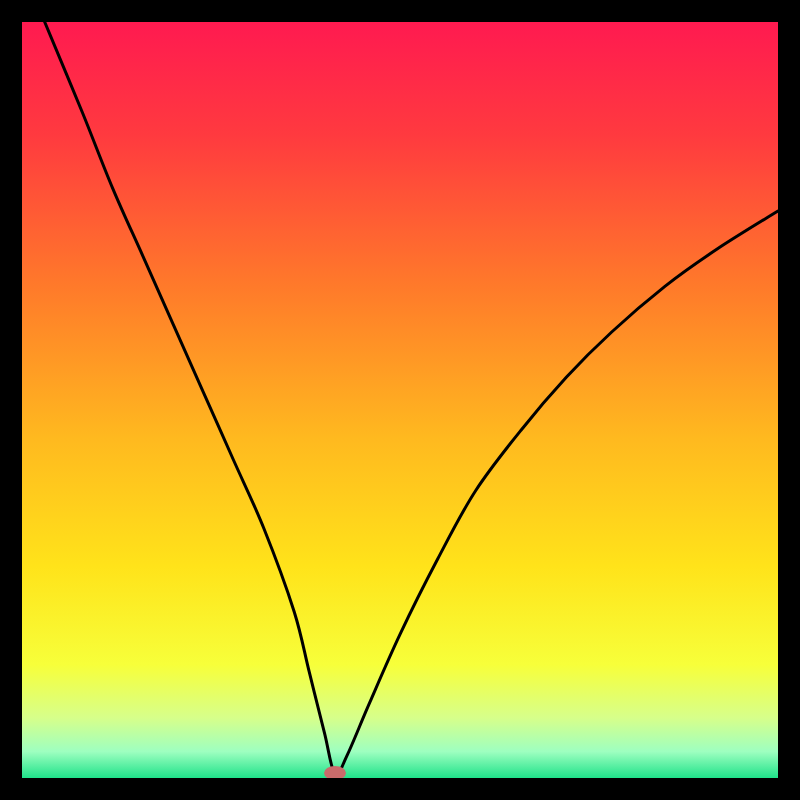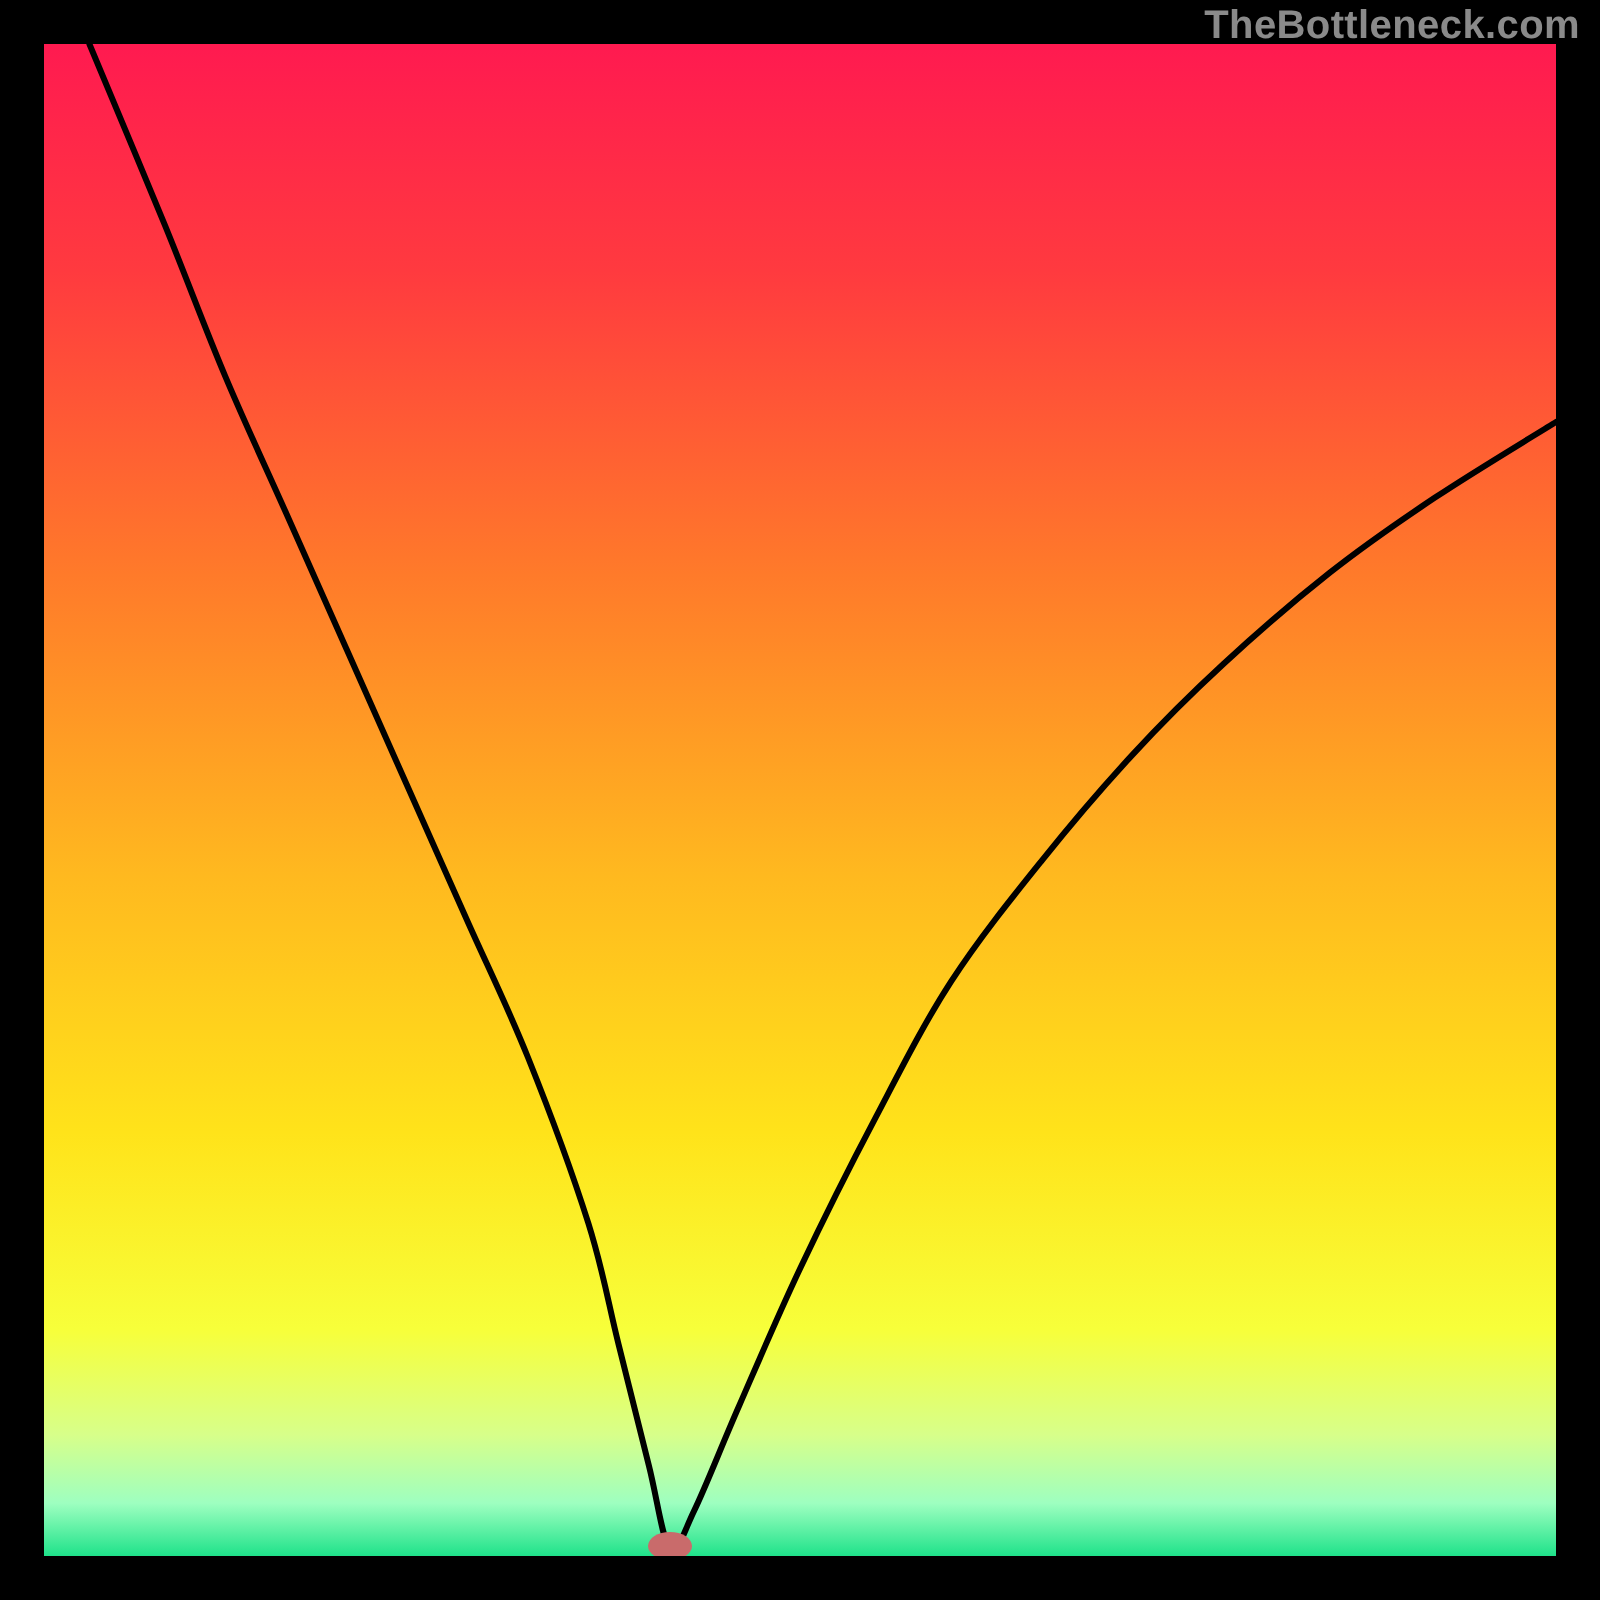--- a/index.html
+++ b/index.html
@@ -61,15 +61,14 @@
 <div class="frame">
 
   <div class="plot">
     <div class="gradient" id="grad" style="background: linear-gradient(rgb(255, 26, 80) 0%, rgb(255, 58, 63) 15%, rgb(255, 122, 42) 35%, rgb(255, 185, 31) 55%, rgb(255, 227, 26) 72%, rgb(247, 255, 58) 85%, rgb(215, 255, 138) 92%, rgb(158, 255, 192) 96.5%, rgb(31, 226, 138) 100%);"></div>
     <svg class="curve" id="curveSvg" viewBox="0 0 756 756" preserveAspectRatio="none">
       <path id="curvePath" d="M 22.7 0.0 C 29.0 15.1, 49.1 63.0, 60.5 90.7 C 71.8 118.4, 80.6 142.4, 90.7 166.3 C 100.8 190.3, 110.9 211.7, 121.0 234.4 C 131.0 257.0, 141.1 279.7, 151.2 302.4 C 161.3 325.1, 171.4 347.8, 181.4 370.4 C 191.5 393.1, 201.6 415.8, 211.7 438.5 C 221.8 461.2, 231.8 481.3, 241.9 506.5 C 252.0 531.7, 264.6 565.7, 272.2 589.7 C 279.7 613.6, 282.2 630.0, 287.3 650.2 C 292.3 670.3, 298.1 693.6, 302.4 710.6 C 306.7 727.6, 309.2 748.4, 313.0 752.2 C 316.8 756.0, 319.3 745.3, 325.1 733.3 C 330.9 721.4, 338.9 700.6, 347.8 680.4 C 356.6 660.2, 366.7 636.3, 378.0 612.4 C 389.3 588.4, 403.2 560.7, 415.8 536.8 C 428.4 512.8, 439.7 490.1, 453.6 468.7 C 467.5 447.3, 483.8 427.1, 499.0 408.2 C 514.1 389.3, 529.2 371.7, 544.3 355.3 C 559.4 338.9, 573.3 325.1, 589.7 310.0 C 606.1 294.8, 625.0 278.5, 642.6 264.6 C 660.2 250.7, 676.6 239.4, 695.5 226.8 C 714.4 214.2, 745.9 195.3, 756.0 189.0" fill="none" stroke="#000000" stroke-width="3" stroke-linecap="round" stroke-linejoin="round"></path>
     </svg>
     <div class="marker" id="marker" style="width: 22px; height: 14px; left: 301.984px; top: 744.464px; background: rgb(201, 107, 107);"></div>
   </div>
 
-  <div class="watermark">TheBottleneck.com</div>
 
 </div>
 
 </body></html>

